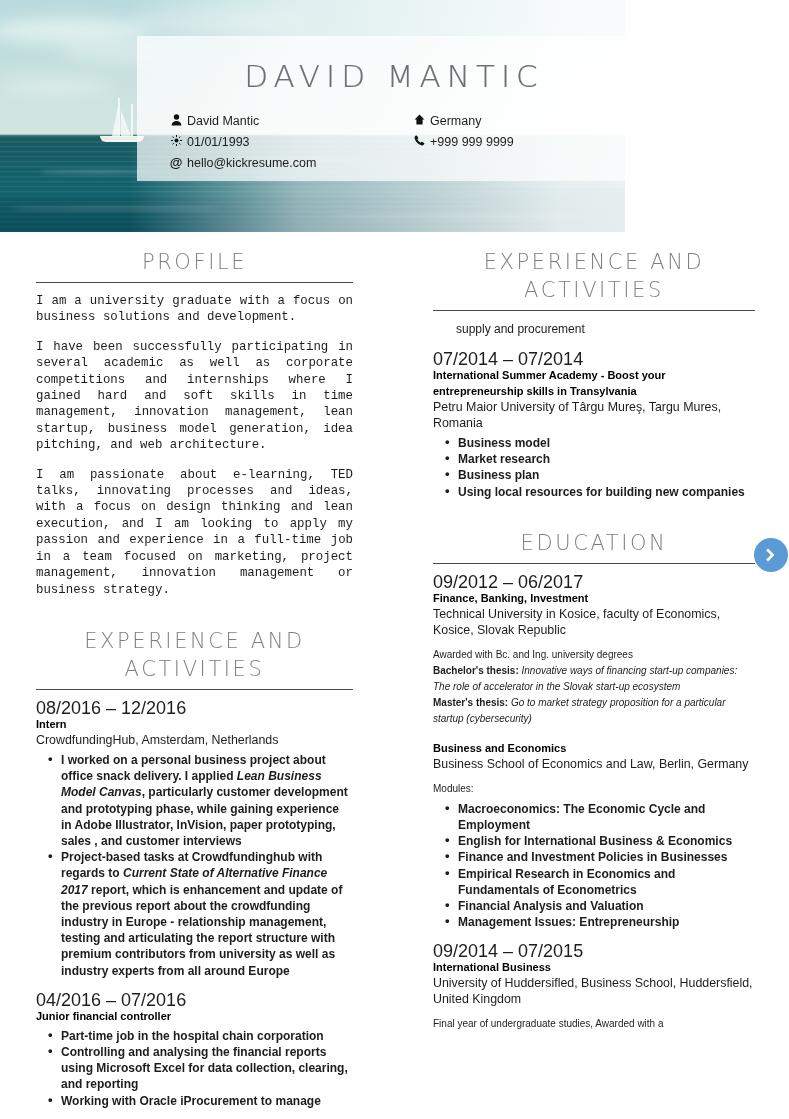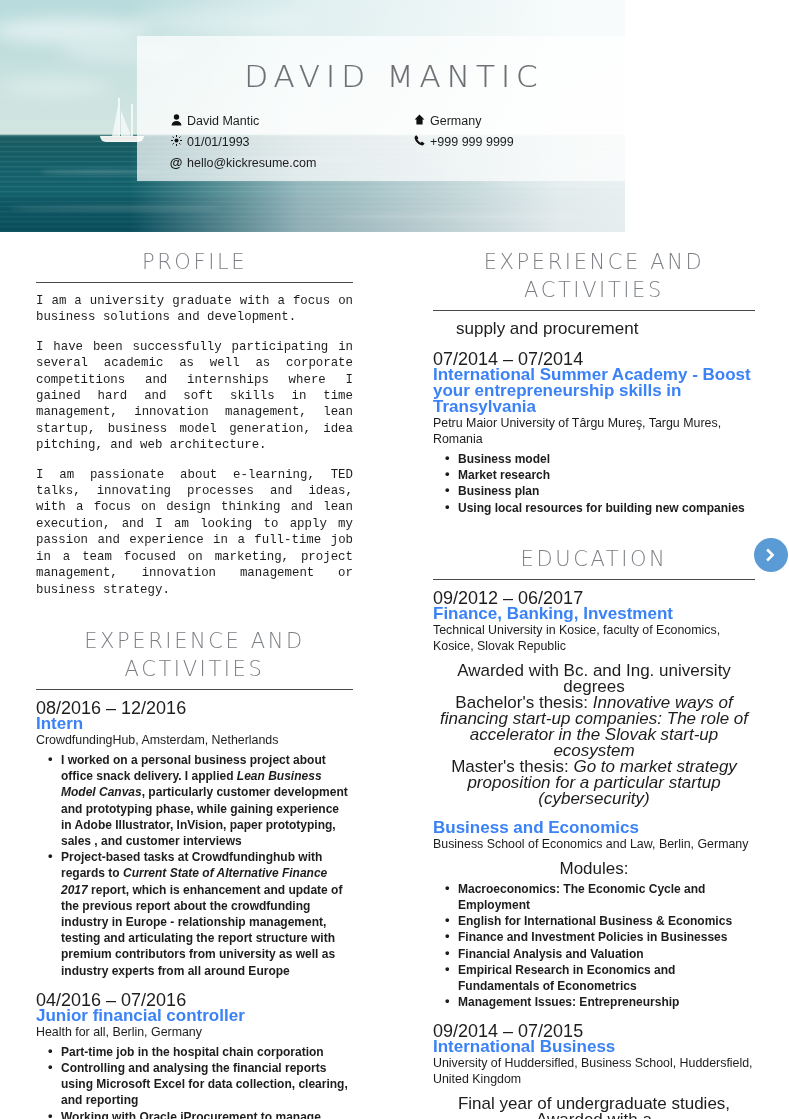--- a/index.html
+++ b/index.html
@@ -178,36 +178,35 @@
   }
   p.para:last-child { margin-bottom: 0; }
 
   .entry { margin-bottom: 13px; }
   .e-date {
     font-size: 18px;
     line-height: 16px;
     color: #1d1d1d;
   }
   .e-title {
-    font-size: 17px;
+    font-size: 11px;
     line-height: 16px;
     font-weight: bold;
-    color: #3b82f6;
+    color: #000000;
   }
   .e-org {
     font-size: 12.4px;
     line-height: 16px;
     color: #1d1d1d;
   }
   .e-note {
-    font-size: 17px;
+    font-size: 10px;
     line-height: 16px;
     color: #1d1d1d;
     margin-top: 9px;
-    text-align: center;
   }
   ul.blist {
     margin: 4px 0 0 0;
     padding-left: 25px;
     list-style: none;
   }
   ul.blist li {
     position: relative;
     font-size: 12px;
     line-height: 16.2px;
@@ -217,23 +216,23 @@
   }
   ul.blist li:before {
     content: "\2022";
     position: absolute;
     left: -13px;
     top: -1px;
     font-size: 13px;
     color: #1d1d1d;
   }
   i, em { font-style: italic; }
-  b, strong { font-weight: normal; }
+  b, strong { font-weight: bold; }
   .indented {
-    font-size: 17px;
+    font-size: 12px;
     line-height: 16px;
     padding-left: 23px;
     margin-bottom: 14px;
   }
 
   
   .next-btn {
     position: absolute;
     left: 754px; top: 538px;
     width: 34px; height: 34px;
@@ -354,21 +353,20 @@
       <div class="e-org">CrowdfundingHub, Amsterdam, Netherlands</div>
       <ul class="blist">
         <li>I worked on a personal business project about office snack delivery. I applied <i>Lean Business Model Canvas</i>, particularly customer development and prototyping phase, while gaining experience in Adobe Illustrator, InVision, paper prototyping, sales , and customer interviews</li>
         <li>Project-based tasks at Crowdfundinghub with regards to <i>Current State of Alternative Finance 2017</i> report, which is enhancement and update of the previous report about the crowdfunding industry in Europe - relationship management, testing and articulating the report structure with premium contributors from university as well as industry experts from all around Europe</li>
       </ul>
     </div>
 
     <div class="entry">
       <div class="e-date">04/2016 – 07/2016</div>
       <div class="e-title">Junior financial controller</div>
-      <div class="e-org">Health for all, Berlin, Germany</div>
       <ul class="blist">
         <li>Part-time job in the hospital chain corporation</li>
         <li>Controlling and analysing the financial reports using Microsoft Excel for data collection, clearing, and reporting</li>
         <li>Working with Oracle iProcurement to manage</li>
       </ul>
     </div>
 
   </div>
 
   <div class="col col-right">
@@ -404,22 +402,22 @@
     </div>
 
     <div class="entry">
       <div class="e-title">Business and Economics</div>
       <div class="e-org">Business School of Economics and Law, Berlin, Germany</div>
       <div class="e-note">Modules:</div>
       <ul class="blist">
         <li>Macroeconomics: The Economic Cycle and Employment</li>
         <li>English for International Business &amp; Economics</li>
         <li>Finance and Investment Policies in Businesses</li>
+        <li>Empirical Research in Economics and Fundamentals of Econometrics</li>
         <li>Financial Analysis and Valuation</li>
-        <li>Empirical Research in Economics and Fundamentals of Econometrics</li>
         <li>Management Issues: Entrepreneurship</li>
       </ul>
     </div>
 
     <div class="entry">
       <div class="e-date">09/2014 – 07/2015</div>
       <div class="e-title">International Business</div>
       <div class="e-org">University of Huddersifled, Business School, Huddersfield, United Kingdom</div>
       <div class="e-note">Final year of undergraduate studies, Awarded with a</div>
     </div>

